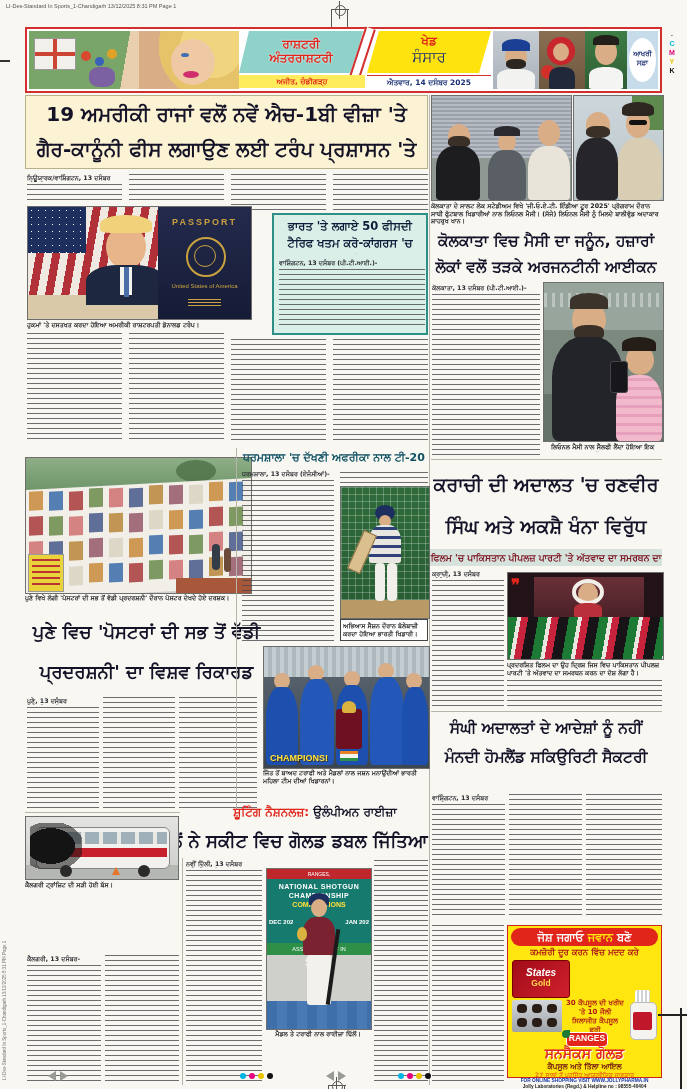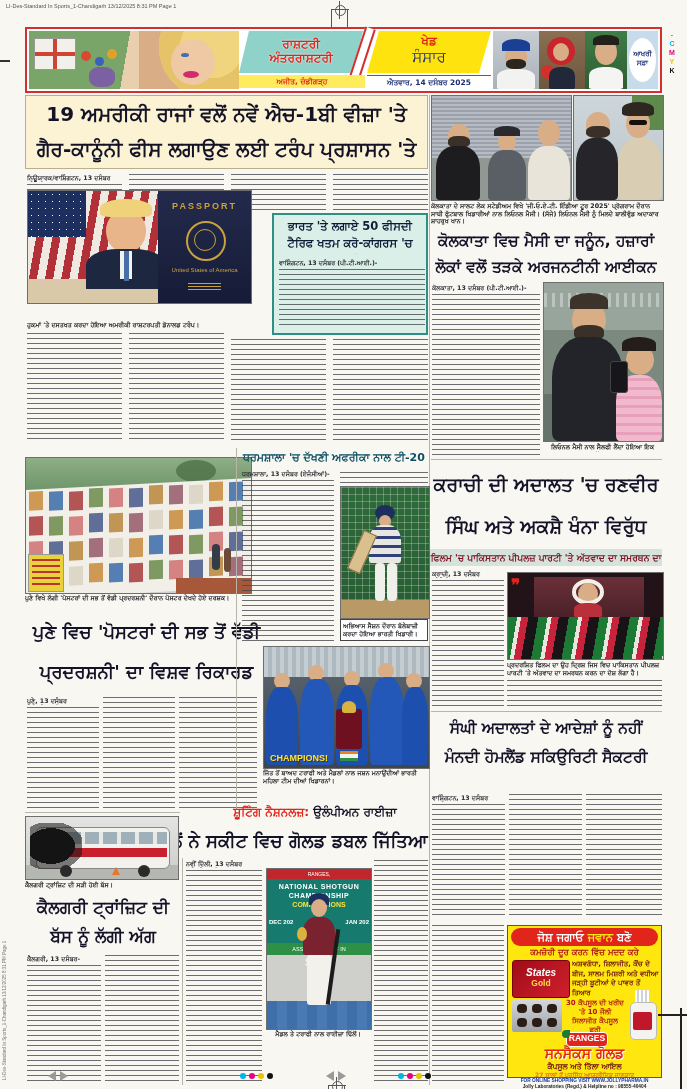--- a/index.html
+++ b/index.html
@@ -104,21 +104,21 @@
   <div class="abs" style="left:25px;top:95px;width:403px;height:74px;background:#fbf3d3;border:1px solid #b9b08a;box-sizing:border-box">
     <div class="hl" style="left:3px;top:1px;width:395px;height:70px;font-size:20px;line-height:35px;position:absolute">19 ਅਮਰੀਕੀ ਰਾਜਾਂ ਵਲੋਂ ਨਵੇਂ ਐਚ-1ਬੀ ਵੀਜ਼ਾ 'ਤੇ ਗੈਰ-ਕਾਨੂੰਨੀ ਫੀਸ ਲਗਾਉਣ ਲਈ ਟਰੰਪ ਪ੍ਰਸ਼ਾਸਨ 'ਤੇ ਮੁਕੱਦਮਾ</div>
   </div>
 
   <div class="dl" style="left:27px;top:174px;width:95px;height:8px">ਨਿਊਯਾਰਕ/ਵਾਸ਼ਿੰਗਟਨ, 13 ਦਸੰਬਰ (ਏਜੰਸੀਆਂ)-</div>
   <div class="gk" style="left:27px;top:184px;width:95px;height:19px"></div>
   <div class="gk" style="left:129px;top:174px;width:95px;height:29px"></div>
   <div class="gk" style="left:231px;top:174px;width:95px;height:36px"></div>
   <div class="gk" style="left:333px;top:174px;width:95px;height:36px"></div>
 
-  <div class="ph" style="left:27px;top:190px;width:223px;height:112px">
+  <div class="ph" style="left:27px;top:206px;width:223px;height:112px">
     <div class="abs" style="left:0;top:0;width:130px;height:112px;background:repeating-linear-gradient(100deg,#b23038 0 8px,#efe9e2 8px 16px)"></div>
     <div class="abs" style="left:0;top:0;width:58px;height:46px;background:#1d2f5e"></div>
     <div class="abs" style="left:0;top:0;width:58px;height:46px;background-image:radial-gradient(#fff 0.8px,transparent 1px);background-size:7px 7px"></div>
     <div class="abs" style="left:0;top:88px;width:223px;height:24px;background:#d9c9a8"></div>
     <div class="head" style="left:78px;top:18px;width:40px;height:44px;background:#e8b48a"></div>
     <div class="abs" style="left:72px;top:8px;width:52px;height:18px;border-radius:50% 50% 20% 20%;background:#f0d27a"></div>
     <div class="abs" style="left:58px;top:58px;width:80px;height:40px;border-radius:40% 40% 0 0;background:#1d2840"></div>
     <div class="abs" style="left:92px;top:60px;width:12px;height:28px;background:#f2f2ef"></div>
     <div class="abs" style="left:96px;top:60px;width:5px;height:30px;background:#4a6ea8"></div>
     <div class="abs" style="left:130px;top:0;width:93px;height:112px;background:linear-gradient(#232a4c,#161c36)">
@@ -220,21 +220,20 @@
       <span style="color:#fff">ਜੋਸ਼</span>
       <span style="color:#fff">ਜਗਾਓ</span>
       <span style="color:#ffe60e">ਜਵਾਨ</span>
       <span style="color:#fff">ਬਣੋ</span>
     </div>
     <div class="abs" style="left:3px;top:21px;width:147px;height:11px;color:#b01818;font-weight:bold;font-size:8.5px;line-height:11px;text-align:center;overflow:hidden">ਕਮਜ਼ੋਰੀ ਦੂਰ ਕਰਨ ਵਿੱਚ ਮਦਦ ਕਰੇ</div>
     <div class="abs" style="left:4px;top:34px;width:56px;height:36px;background:linear-gradient(135deg,#a00c18,#d0202c);border:1px solid #700;border-radius:3px;overflow:hidden">
       <div class="en" style="color:#fff;font-size:10px;font-weight:bold;font-style:italic;text-align:center;margin-top:6px">States</div>
       <div class="en" style="color:#ffd94a;font-size:8.5px;font-weight:bold;text-align:center">Gold</div>
     </div>
-    <div class="abs" style="left:64px;top:34px;width:88px;height:38px;color:#6b1212;font-weight:bold;font-size:7px;line-height:9.5px;overflow:hidden">ਅਸ਼ਵਗੰਧਾ, ਸ਼ਿਲਾਜੀਤ, ਕੌਂਚ ਦੇ ਬੀਜ, ਸਾਲਮ ਮਿਸ਼ਰੀ ਅਤੇ ਵਧੀਆ ਜੜ੍ਹੀ ਬੂਟੀਆਂ ਦੇ ਪਾਵਰ ਤੋਂ ਤਿਆਰ</div>
     <div class="abs" style="left:4px;top:74px;width:50px;height:32px;background:linear-gradient(#d4d7db,#9ea3a8);border-radius:2px">
       <i class="abs" style="left:5px;top:4px;width:10px;height:9px;border-radius:4px;background:#2a1d16"></i>
       <i class="abs" style="left:20px;top:4px;width:10px;height:9px;border-radius:4px;background:#2a1d16"></i>
       <i class="abs" style="left:35px;top:4px;width:10px;height:9px;border-radius:4px;background:#2a1d16"></i>
       <i class="abs" style="left:5px;top:18px;width:10px;height:9px;border-radius:4px;background:#2a1d16"></i>
       <i class="abs" style="left:20px;top:18px;width:10px;height:9px;border-radius:4px;background:#2a1d16"></i>
       <i class="abs" style="left:35px;top:18px;width:10px;height:9px;border-radius:4px;background:#2a1d16"></i>
     </div>
     <div class="abs" style="left:58px;top:73px;width:58px;height:34px;color:#b01818;font-weight:bold;font-size:7px;line-height:9px;text-align:center;overflow:hidden">30 ਕੈਪਸੂਲ ਦੀ ਖਰੀਦ 'ਤੇ 10 ਜੌਲੀ ਸਿਲਾਜੀਤ ਕੈਪਸੂਲ ਫ੍ਰੀ</div>
     <div class="abs" style="left:119px;top:64px;width:31px;height:48px">
@@ -396,21 +395,20 @@
       <div class="abs" style="left:30px;top:4px;width:100px;height:12px;background:repeating-linear-gradient(90deg,#9fb0b8 0 14px,#e8e8e4 14px 18px)"></div>
       <div class="abs" style="left:28px;top:20px;width:102px;height:9px;background:#c8202c"></div>
     </div>
     <div class="abs" style="left:4px;top:6px;width:52px;height:46px;background:radial-gradient(ellipse at 40% 50%,#141414 0 55%,rgba(20,20,20,.55) 55% 75%,transparent 75%)"></div>
     <div class="abs" style="left:34px;top:48px;width:12px;height:12px;border-radius:50%;background:#2a2a2a"></div>
     <div class="abs" style="left:112px;top:48px;width:12px;height:12px;border-radius:50%;background:#2a2a2a"></div>
     <div class="tri" style="left:86px;top:50px;border-left:4px solid transparent;border-right:4px solid transparent;border-bottom:8px solid #e8762a;border-top:none"></div>
   </div>
   <div class="cap" style="left:25px;top:881px;width:152px;height:9px">ਕੈਲਗਰੀ ਟ੍ਰਾਂਜ਼ਿਟ ਦੀ ਸੜੀ ਹੋਈ ਬੱਸ।</div>
 
-  <div class="hl" style="left:25px;top:893px;width:156px;height:58px;font-size:17px;line-height:29px">ਕੈਲਗਰੀ ਟ੍ਰਾਂਜ਼ਿਟ ਦੀ ਬੱਸ ਨੂੰ ਲੱਗੀ ਅੱਗ</div>
   <div class="dl" style="left:27px;top:955px;width:74px;height:8px">ਕੈਲਗਰੀ, 13 ਦਸੰਬਰ-</div>
   <div class="gk" style="left:27px;top:965px;width:74px;height:118px"></div>
   <div class="gk" style="left:105px;top:955px;width:74px;height:128px"></div>
 
   <div>
     <i class="dot" style="left:240px;top:1073px;background:#00b5e2"></i>
     <i class="dot" style="left:249px;top:1073px;background:#e6007e"></i>
     <i class="dot" style="left:258px;top:1073px;background:#e8c400"></i>
     <i class="dot" style="left:267px;top:1073px;background:#111"></i>
     <i class="dot" style="left:398px;top:1073px;background:#00b5e2"></i>

